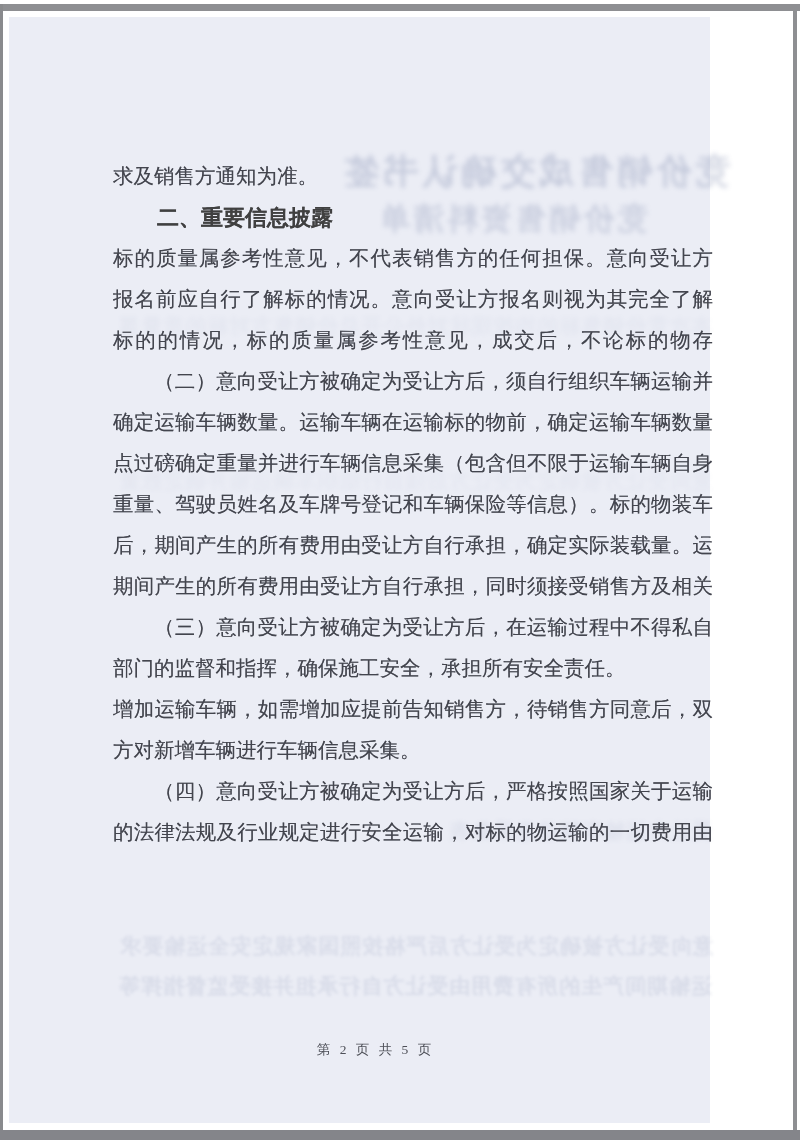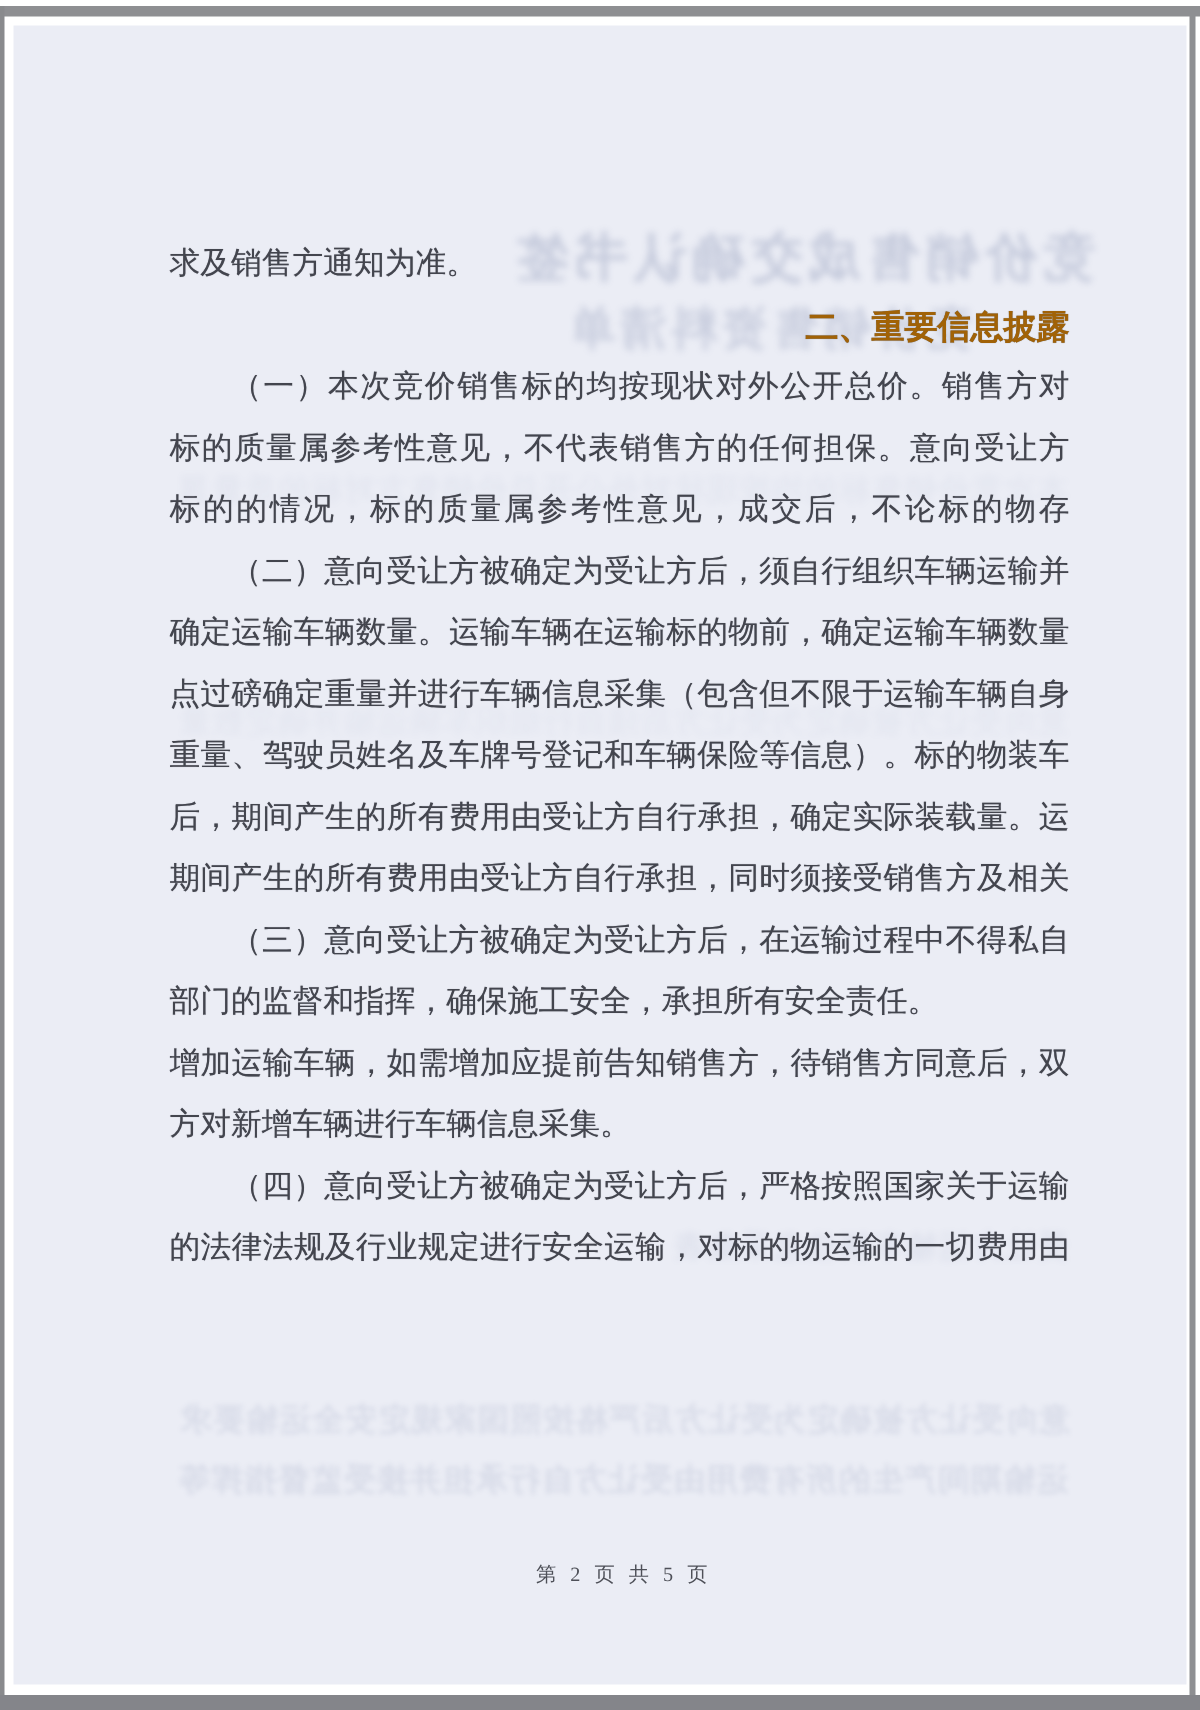--- a/index.html
+++ b/index.html
@@ -8,21 +8,21 @@
     background:#ffffff;
     font-family:"Liberation Serif","DejaVu Serif",serif;
   }
   
   .frame-top{position:absolute;top:4px;left:0;right:0;height:7px;background:#8e8f92;}
   .frame-left{position:absolute;top:4px;bottom:6px;left:0;width:3px;background:#898a8d;}
   .frame-right{position:absolute;top:4px;bottom:6px;right:3px;width:4px;background:#8e8f92;}
   .frame-bottom{position:absolute;bottom:0;left:0;right:0;height:10px;background:#84858a;}
   
   .page{
-    position:absolute;left:9px;top:17px;width:782px;height:1106px;
+    position:absolute;left:9px;top:17px;width:701px;height:1106px;
     background:#ebedf5;
     text-decoration:underline;
   }
   
   .doc{
     position:absolute;left:104px;top:139px;width:600px;
     color:#43454e;
   }
   .row{
     height:41px;line-height:41px;font-size:20.5px;
@@ -31,23 +31,22 @@
   }
   .j{
     white-space:normal;
     text-align:justify;text-align-last:justify;
     text-justify:inter-character;
     overflow:hidden;
   }
   .first{text-indent:2em;}
   .heading{
     font-family:"Liberation Sans","DejaVu Sans",sans-serif;
-    font-size:22px;font-weight:bold;color:#a16207;padding-left:44px;
+    font-size:22px;font-weight:bold;color:#404040;padding-left:44px;
     text-shadow:0 0 0.5px rgba(46,48,54,0.7);
-    text-align:right;
   }
   .footer{
     position:absolute;left:12px;right:0;top:1024px;
     text-align:center;text-indent:20px;
     font-size:13.5px;letter-spacing:3px;color:#4e5058;
   }
   
   .ghost{
     position:absolute;
     transform:scaleX(-1);
@@ -80,22 +79,22 @@
   <div class="ghost g3">本次竞价销售标的均按现状对外公开总价销售方对标的质量属</div>
   <div class="ghost g4">意向受让方被确定为受让方后须自行组织车辆运输并确定数量</div>
   <div class="ghost g5">受让方运输车辆信息采集表</div>
   <div class="ghost g6">意向受让方被确定为受让方后严格按照国家规定安全运输要求</div>
   <div class="ghost g7">运输期间产生的所有费用由受让方自行承担并接受监督指挥等</div>
 
   <div class="doc">
     <div class="row">求及销售方通知为准。</div>
     <div class="row heading">二、重要信息披露</div>
 
-    <div class="row j first">（一）本次竞价销售标的均按现状对外公开总价。销售方对</div>
     <div class="row j">标的质量属参考性意见，不代表销售方的任何担保。意向受让方</div>
+    <div class="row j">报名前应自行了解标的情况。意向受让方报名则视为其完全了解</div>
     <div class="row j">标的的情况，标的质量属参考性意见，成交后，不论标的物存</div>
 
     <div class="row j first">（二）意向受让方被确定为受让方后，须自行组织车辆运输并</div>
     <div class="row j">确定运输车辆数量。运输车辆在运输标的物前，确定运输车辆数量</div>
     <div class="row j">点过磅确定重量并进行车辆信息采集（包含但不限于运输车辆自身</div>
     <div class="row j">重量、驾驶员姓名及车牌号登记和车辆保险等信息）。标的物装车</div>
     <div class="row j">后，期间产生的所有费用由受让方自行承担，确定实际装载量。运输</div>
     <div class="row j">期间产生的所有费用由受让方自行承担，同时须接受销售方及相关</div>
     <div class="row j first">（三）意向受让方被确定为受让方后，在运输过程中不得私自</div>
 

